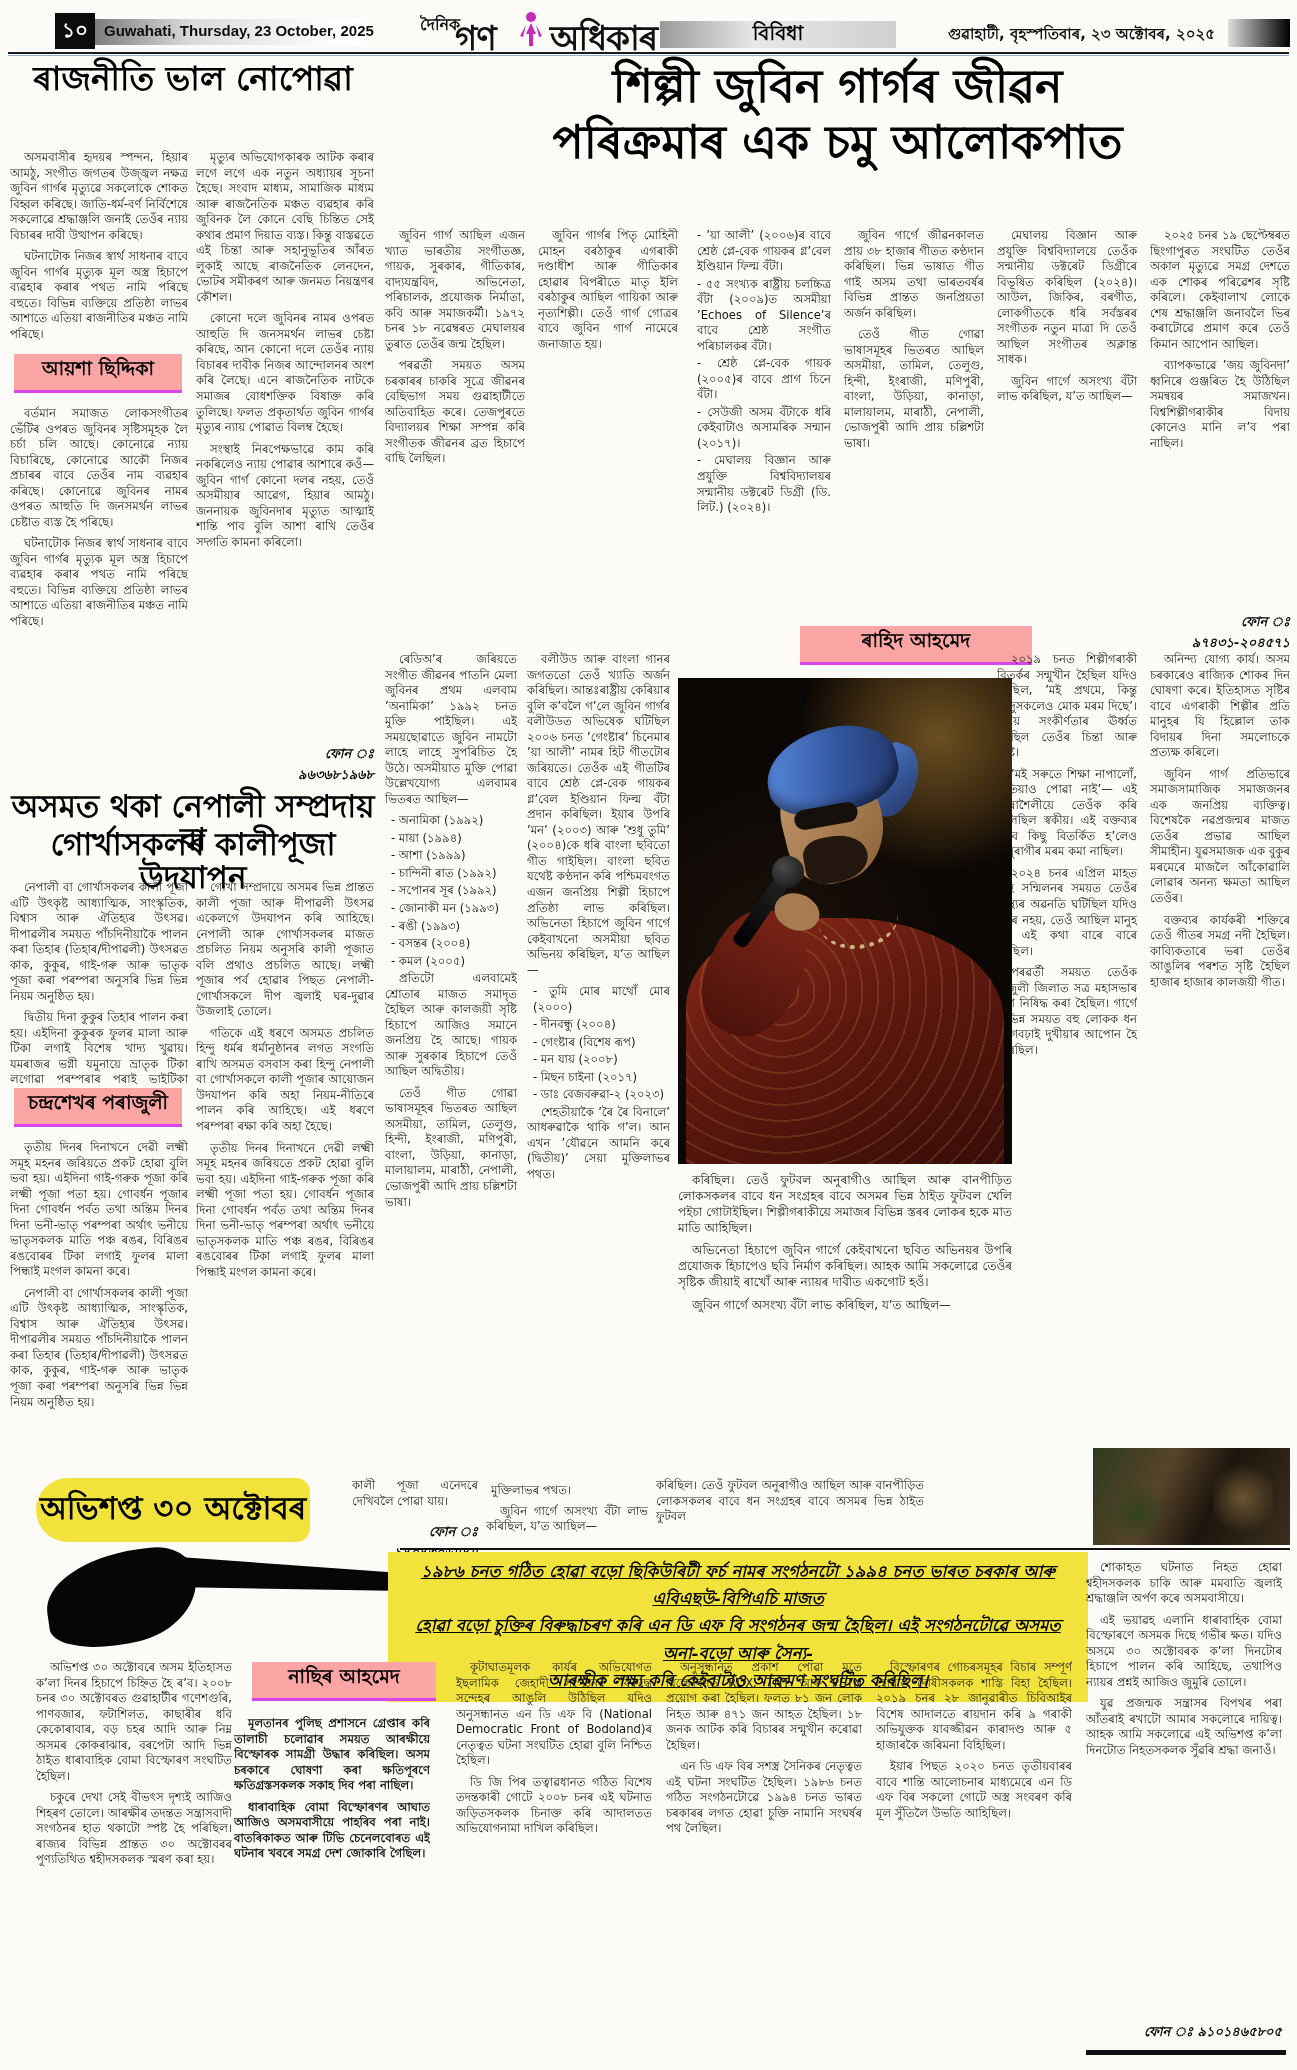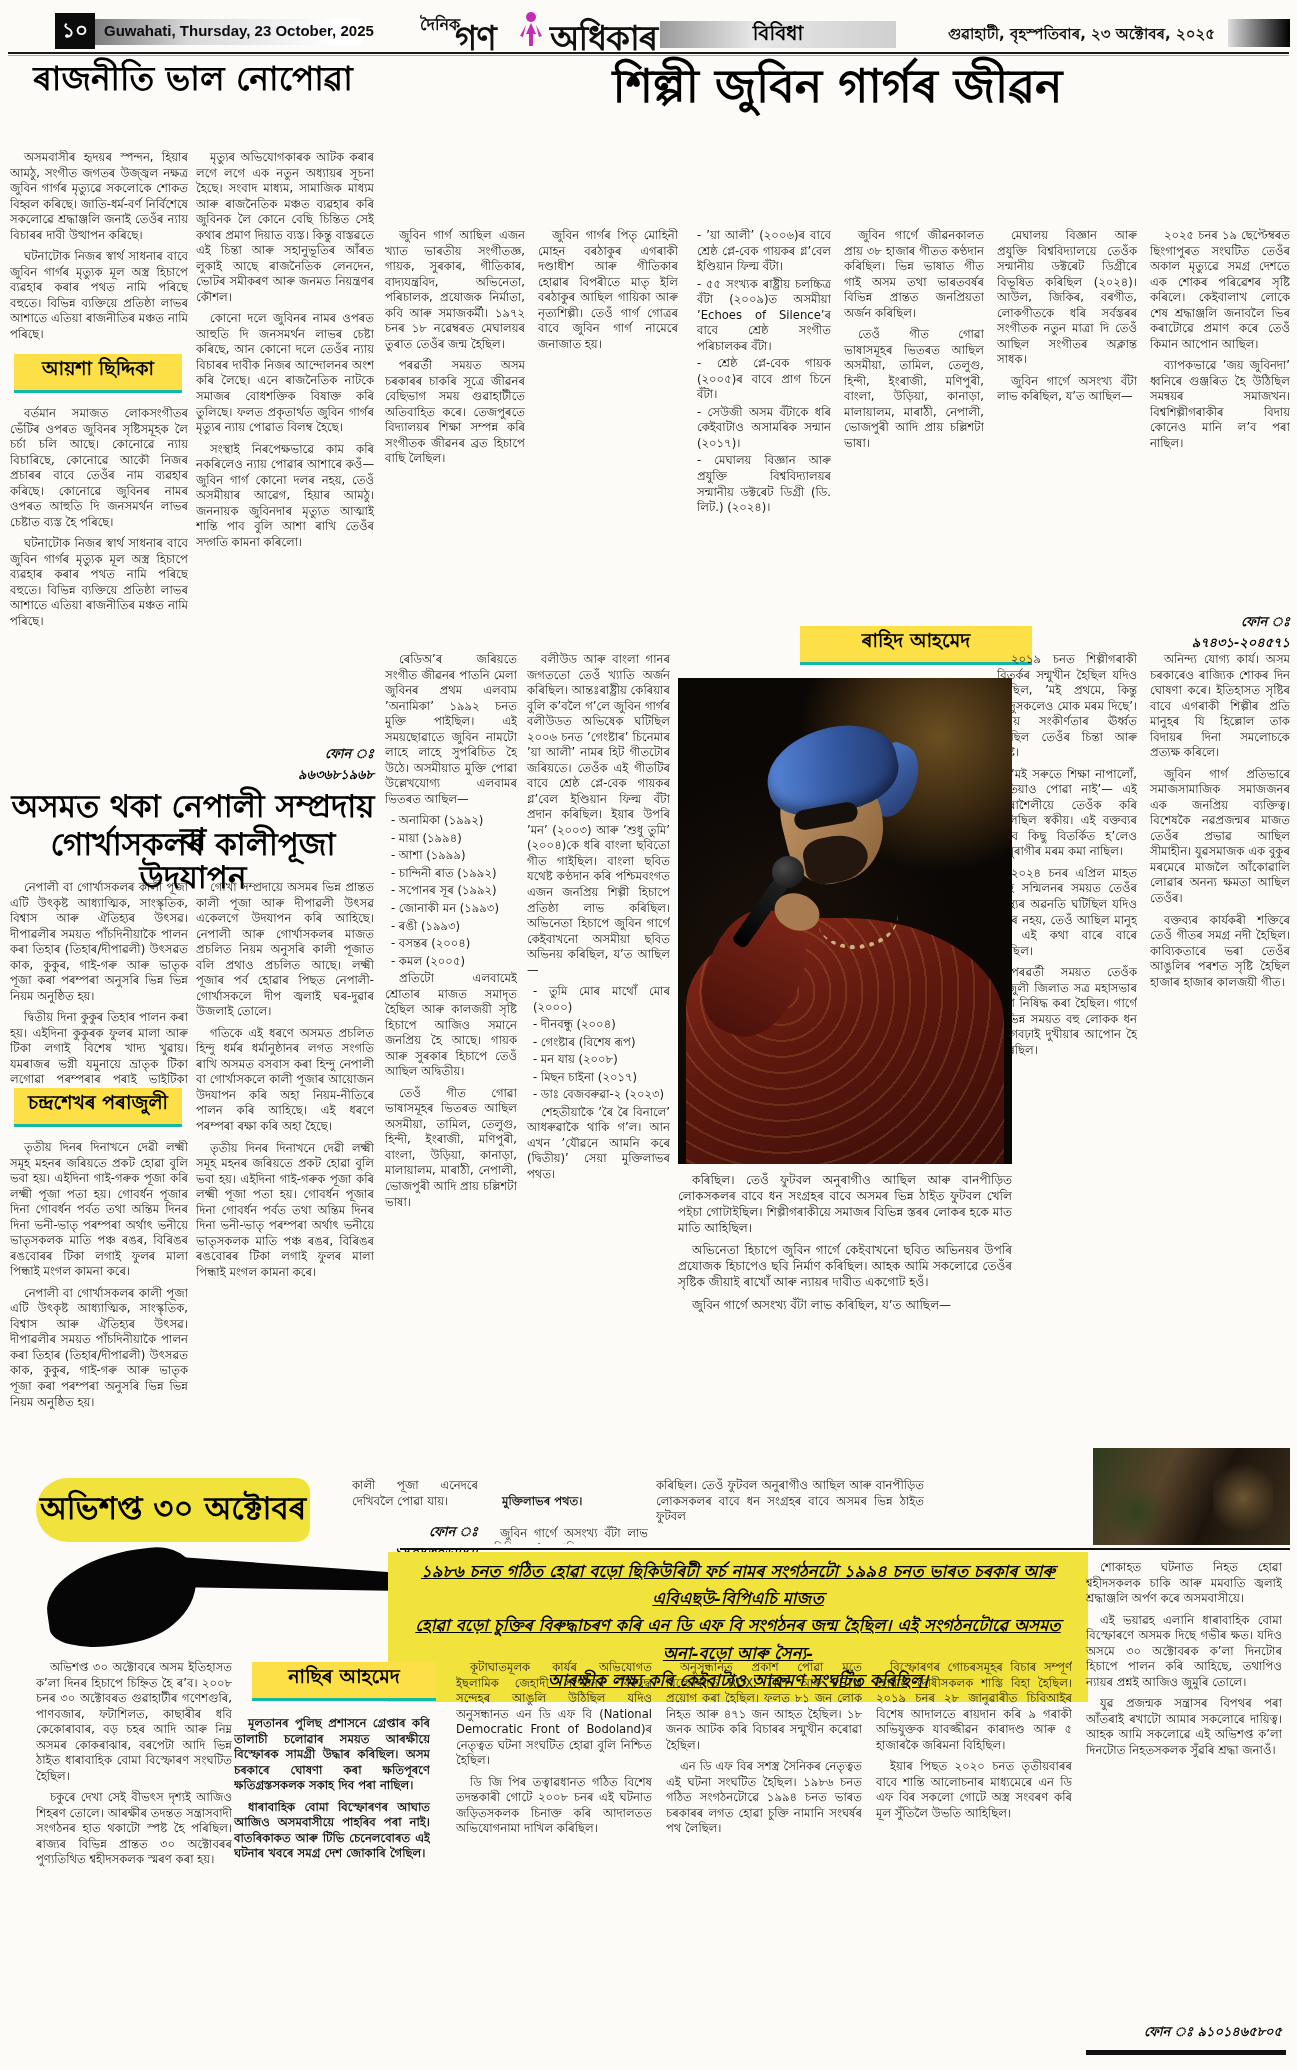--- a/index.html
+++ b/index.html
@@ -24,21 +24,21 @@
           background:linear-gradient(to right,#dedede 0%,#2a2a2a 80%,#000 100%);}
   .hdr-rule{position:absolute;left:8px;top:52px;width:1281px;height:2px;background:#1a1a1a;}
   .hdr-blue{position:absolute;left:8px;top:55px;width:1281px;height:1px;background:#8fb0d0;}
   
   .hl{position:absolute;font-weight:900;text-align:center;color:#000;line-height:1.05;}
   
   .col{position:absolute;font-size:11.6px;line-height:1.34;text-align:justify;color:#161616;overflow:hidden;}
   .col p{margin:0 0 6px 0;text-indent:14px;}
   .col .li{margin:0 0 2px 6px;text-indent:0;}
   .author{position:absolute;text-align:center;font-weight:bold;font-size:19px;color:#000;
-          border-bottom:3px solid #14b8a6;padding-bottom:4px;background:#fde047;}
+          border-bottom:3px solid #d946ef;padding-bottom:4px;background:#fca5a5;}
   .phone{position:absolute;font-style:italic;font-weight:bold;font-size:13px;text-align:right;color:#000;}
   
   .photo{position:absolute;left:678px;top:678px;width:334px;height:486px;overflow:hidden;
     background:radial-gradient(ellipse 60% 40% at 78% 12%, #6b4f22 0%, #3a2810 40%, rgba(0,0,0,0) 70%),
                radial-gradient(ellipse 80% 60% at 30% 60%, #1c120a 0%, #0b0705 70%),#080604;}
   .ph{position:absolute;}
   
   .sphoto{position:absolute;left:1093px;top:1448px;width:197px;height:97px;overflow:hidden;
     background:linear-gradient(115deg,#2e3b1e 0%,#57432a 35%,#1d150d 60%,#3b2f1d 100%);}
   
@@ -118,20 +118,21 @@
     <p>গতিকে এই ধৰণে অসমত প্ৰচলিত হিন্দু ধৰ্মৰ ধৰ্মানুষ্ঠানৰ লগত সংগতি ৰাখি অসমত বসবাস কৰা হিন্দু নেপালী বা গোৰ্খাসকলে কালী পূজাৰ আয়োজন উদযাপন কৰি অহা নিয়ম-নীতিৰে পালন কৰি আহিছে। এই ধৰণে পৰম্পৰা ৰক্ষা কৰি অহা হৈছে।</p>
     <p>তৃতীয় দিনৰ দিনাখনে দেৱী লক্ষ্মী সমূহ মহনৰ জৰিয়তে প্ৰকট হোৱা বুলি ভবা হয়। এইদিনা গাই-গৰুক পূজা কৰি লক্ষ্মী পূজা পতা হয়। গোবৰ্ধন পূজাৰ দিনা গোবৰ্ধন পৰ্বত তথা অন্তিম দিনৰ দিনা ভনী-ভাতৃ পৰম্পৰা অৰ্থাৎ ভনীয়ে ভাতৃসকলক মাতি পঞ্চ ৰঙৰ, বিৰিঙৰ ৰঙবোৰৰ টিকা লগাই ফুলৰ মালা পিন্ধাই মংগল কামনা কৰে।</p>
   </div>
 
   <div class="col" style="left:352px;top:1478px;width:126px;height:44px;">
     <p style="text-indent:0;">কালী পূজা এনেদৰে দেখিবলৈ পোৱা যায়।</p>
   </div>
   <div class="phone" style="left:352px;top:1522px;width:126px;">ফোন ঃ ৯৭০৭৩০৬৪৭৪</div>
 
   <div class="hl" style="left:385px;top:62px;width:905px;font-size:46px;">শিল্পী জুবিন গাৰ্গৰ জীৱন</div>
+  <div class="hl" style="left:385px;top:118px;width:905px;font-size:46px;">পৰিক্ৰমাৰ এক চমু আলোকপাত</div>
 
   <div class="col" style="left:385px;top:228px;width:140px;height:414px;">
     <p>জুবিন গাৰ্গ আছিল এজন খ্যাত ভাৰতীয় সংগীতজ্ঞ, গায়ক, সুৰকাৰ, গীতিকাৰ, বাদ্যযন্ত্ৰবিদ, অভিনেতা, পৰিচালক, প্ৰযোজক নিৰ্মাতা, কবি আৰু সমাজকৰ্মী। ১৯৭২ চনৰ ১৮ নৱেম্বৰত মেঘালয়ৰ তুৰাত তেওঁৰ জন্ম হৈছিল।</p>
     <p>পৰৱৰ্তী সময়ত অসম চৰকাৰৰ চাকৰি সূত্ৰে জীৱনৰ বেছিভাগ সময় গুৱাহাটীতে অতিবাহিত কৰে। তেজপুৰতে বিদ্যালয়ৰ শিক্ষা সম্পন্ন কৰি সংগীতক জীৱনৰ ব্ৰত হিচাপে বাছি লৈছিল।</p>
   </div>
   <div class="col" style="left:538px;top:228px;width:140px;height:414px;">
     <p>জুবিন গাৰ্গৰ পিতৃ মোহিনী মোহন বৰঠাকুৰ এগৰাকী দণ্ডাধীশ আৰু গীতিকাৰ হোৱাৰ বিপৰীতে মাতৃ ইলি বৰঠাকুৰ আছিল গায়িকা আৰু নৃত্যশিল্পী। তেওঁ গাৰ্গ গোত্ৰৰ বাবে জুবিন গাৰ্গ নামেৰে জনাজাত হয়।</p>
   </div>
   <div class="col" style="left:691px;top:228px;width:140px;height:414px;">
     <div class="li">- ’য়া আলী’ (২০০৬)ৰ বাবে শ্ৰেষ্ঠ প্লে-বেক গায়কৰ গ্ল’বেল ইণ্ডিয়ান ফিল্ম বঁটা।</div>
@@ -206,21 +207,21 @@
     <div class="ph" style="left:96px;top:216px;width:46px;height:36px;background:#a87c50;border-radius:50%;transform:rotate(20deg);"></div>
   </div>
 
   <div class="col" style="left:678px;top:1172px;width:334px;height:300px;font-size:12px;">
     <p>কৰিছিল। তেওঁ ফুটবল অনুৰাগীও আছিল আৰু বানপীড়িত লোকসকলৰ বাবে ধন সংগ্ৰহৰ বাবে অসমৰ ভিন্ন ঠাইত ফুটবল খেলি পইচা গোটাইছিল। শিল্পীগৰাকীয়ে সমাজৰ বিভিন্ন স্তৰৰ লোকৰ হকে মাত মাতি আহিছিল।</p>
     <p>অভিনেতা হিচাপে জুবিন গাৰ্গে কেইবাখনো ছবিত অভিনয়ৰ উপৰি প্ৰযোজক হিচাপেও ছবি নিৰ্মাণ কৰিছিল। আহক আমি সকলোৱে তেওঁৰ সৃষ্টিক জীয়াই ৰাখোঁ আৰু ন্যায়ৰ দাবীত একগোট হওঁ।</p>
     <p>জুবিন গাৰ্গে অসংখ্য বঁটা লাভ কৰিছিল, য’ত আছিল—</p>
   </div>
 
   <div class="col" style="left:486px;top:1478px;width:162px;height:66px;">
-    <p style="text-indent:0;margin:16px;font-weight:bold;">মুক্তিলাভৰ পথত।</p>
+    <p style="text-indent:0;margin:5px;">মুক্তিলাভৰ পথত।</p>
     <p style="text-indent:14px;margin:0;">জুবিন গাৰ্গে অসংখ্য বঁটা লাভ কৰিছিল, য’ত আছিল—</p>
   </div>
   <div class="col" style="left:656px;top:1478px;width:268px;height:66px;">
     <p style="text-indent:0;">কৰিছিল। তেওঁ ফুটবল অনুৰাগীও আছিল আৰু বানপীড়িত লোকসকলৰ বাবে ধন সংগ্ৰহৰ বাবে অসমৰ ভিন্ন ঠাইত ফুটবল</p>
   </div>
 
   <div class="sphoto">
     <div class="ph" style="left:120px;top:10px;width:60px;height:80px;background:radial-gradient(circle,#6b5532 0%,rgba(0,0,0,0) 70%);"></div>
     <div class="ph" style="left:10px;top:40px;width:70px;height:50px;background:radial-gradient(circle,#31421f 0%,rgba(0,0,0,0) 70%);"></div>
   </div>

